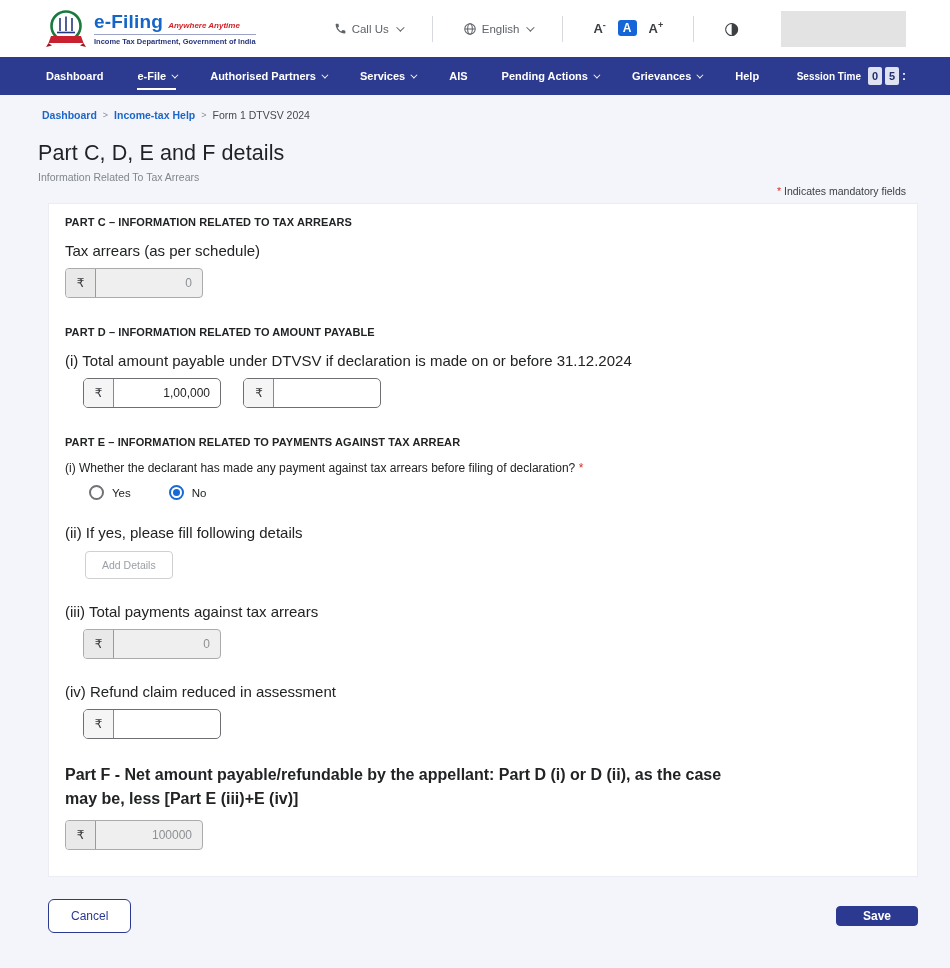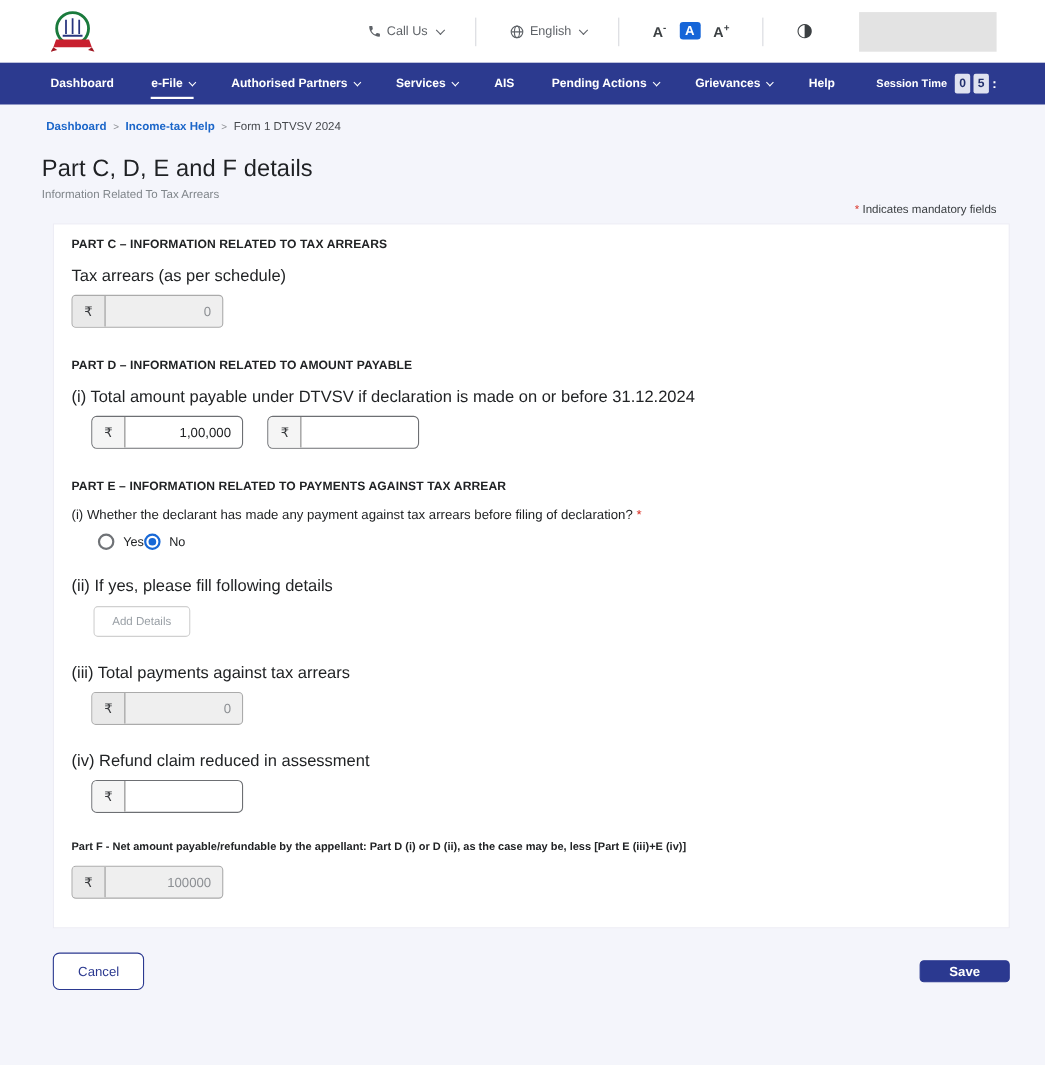--- a/index.html
+++ b/index.html
@@ -62,30 +62,30 @@
   .money input { border: none; outline: none; width: 106px; text-align: right; padding: 0 10px; font-size: 12px; color: #212325; background: transparent; font-family: "Liberation Sans", sans-serif; }
   .money.disabled { background: #efefef; border-color: #ababab; border-radius: 4px; }
   .money.disabled .prefix { background: #e9e9e9; border-right-color: #9b9b9b; }
   .money.disabled input { color: #8d9094; }
   .indent { margin-left: 18px; }
 
   .gap-lg { margin-top: 28px; }
   .gap-md { margin-top: 24px; }
   .gap-sm { margin-top: 13px; }
 
-  .radio-row { display: flex; align-items: center; margin: 10px 0 0 24px; }
+  .radio-row { display: flex; align-items: center; gap: 38px; margin: 10px 0 0 24px; }
   .radio-opt { display: flex; align-items: center; gap: 8px; cursor: pointer; }
   .radio { width: 15px; height: 15px; border: 2px solid #6f7276; border-radius: 50%; position: relative; background:#fff; }
   .radio.checked { border-color: #1868d6; }
   .radio.checked::after { content: ""; position: absolute; inset: 2px; background: #1868d6; border-radius: 50%; }
   .radio-label { font-size: 11.5px; color: #212325; }
 
   .add-details { margin: 10px 0 0 20px; background: #ffffff; border: 1px solid #d0d0d0; border-radius: 4px; color: #9aa0a6; font-size: 10.5px; padding: 7px 16px; font-family: "Liberation Sans", sans-serif; }
 
-  .partf-heading { font-size: 10px; font-weight: 700; color: #212325; max-width: 660px; line-height: 1.5; }
+  .partf-heading { font-size: 16px; font-weight: 700; color: #212325; max-width: 660px; line-height: 1.5; }
 
   
   .actions { display: flex; justify-content: space-between; align-items: center; margin: 22px 32px 0 48px; }
   .btn-cancel { background: #ffffff; border: 1px solid #2b3990; color: #2b3990; font-size: 12px; font-weight: 400; border-radius: 6px; padding: 9px 22px; font-family: "Liberation Sans", sans-serif; cursor: pointer; }
   .btn-save { background: #2b3990; border: 1px solid #2b3990; color: #ffffff; font-size: 12px; font-weight: 700; border-radius: 4px; padding: 2px 26px; font-family: "Liberation Sans", sans-serif; cursor: pointer; }
 </style>
 </head>
 <body>
 
 <div class="page">
@@ -97,20 +97,27 @@
         <g stroke="#27357e" stroke-width="1.6" fill="none">
           <line x1="14" y1="10" x2="14" y2="23"></line>
           <line x1="20" y1="8.5" x2="20" y2="23"></line>
           <line x1="26" y1="10" x2="26" y2="23"></line>
           <line x1="11" y1="24.5" x2="29" y2="24.5"></line>
         </g>
         <path d="M5 28 L35 28 L37.5 35 L2.5 35 Z" fill="#c8202f"></path>
         <path d="M2.5 35 L0 39 L6 37.5 Z" fill="#a01722"></path>
         <path d="M37.5 35 L40 39 L34 37.5 Z" fill="#a01722"></path>
       </svg>
+      <div class="logo-text">
+        <div class="logo-brand-row">
+          <span class="brand">e-Filing</span>
+          <span class="tagline">Anywhere Anytime</span>
+        </div>
+        <span class="logo-sub">Income Tax Department, Government of India</span>
+      </div>
     </div>
 
     <div class="top-right">
       <div class="top-link">
         <svg width="13" height="13" viewBox="0 0 24 24">
             <path fill="#5f6368" d="M6.62 10.79c1.44 2.83 3.76 5.14 6.59 6.59l2.2-2.21c.27-.27.67-.36 1.02-.24 1.12.37 2.33.57 3.57.57.55 0 1 .45 1 1V20c0 .55-.45 1-1 1-9.39 0-17-7.61-17-17 0-.55.45-1 1-1h3.5c.55 0 1 .45 1 1 0 1.25.2 2.45.57 3.57.11.35.03.74-.25 1.02l-2.2 2.2z"></path>
           </svg>
         <span>Call Us</span>
         <span class="chev"></span>
       </div>

